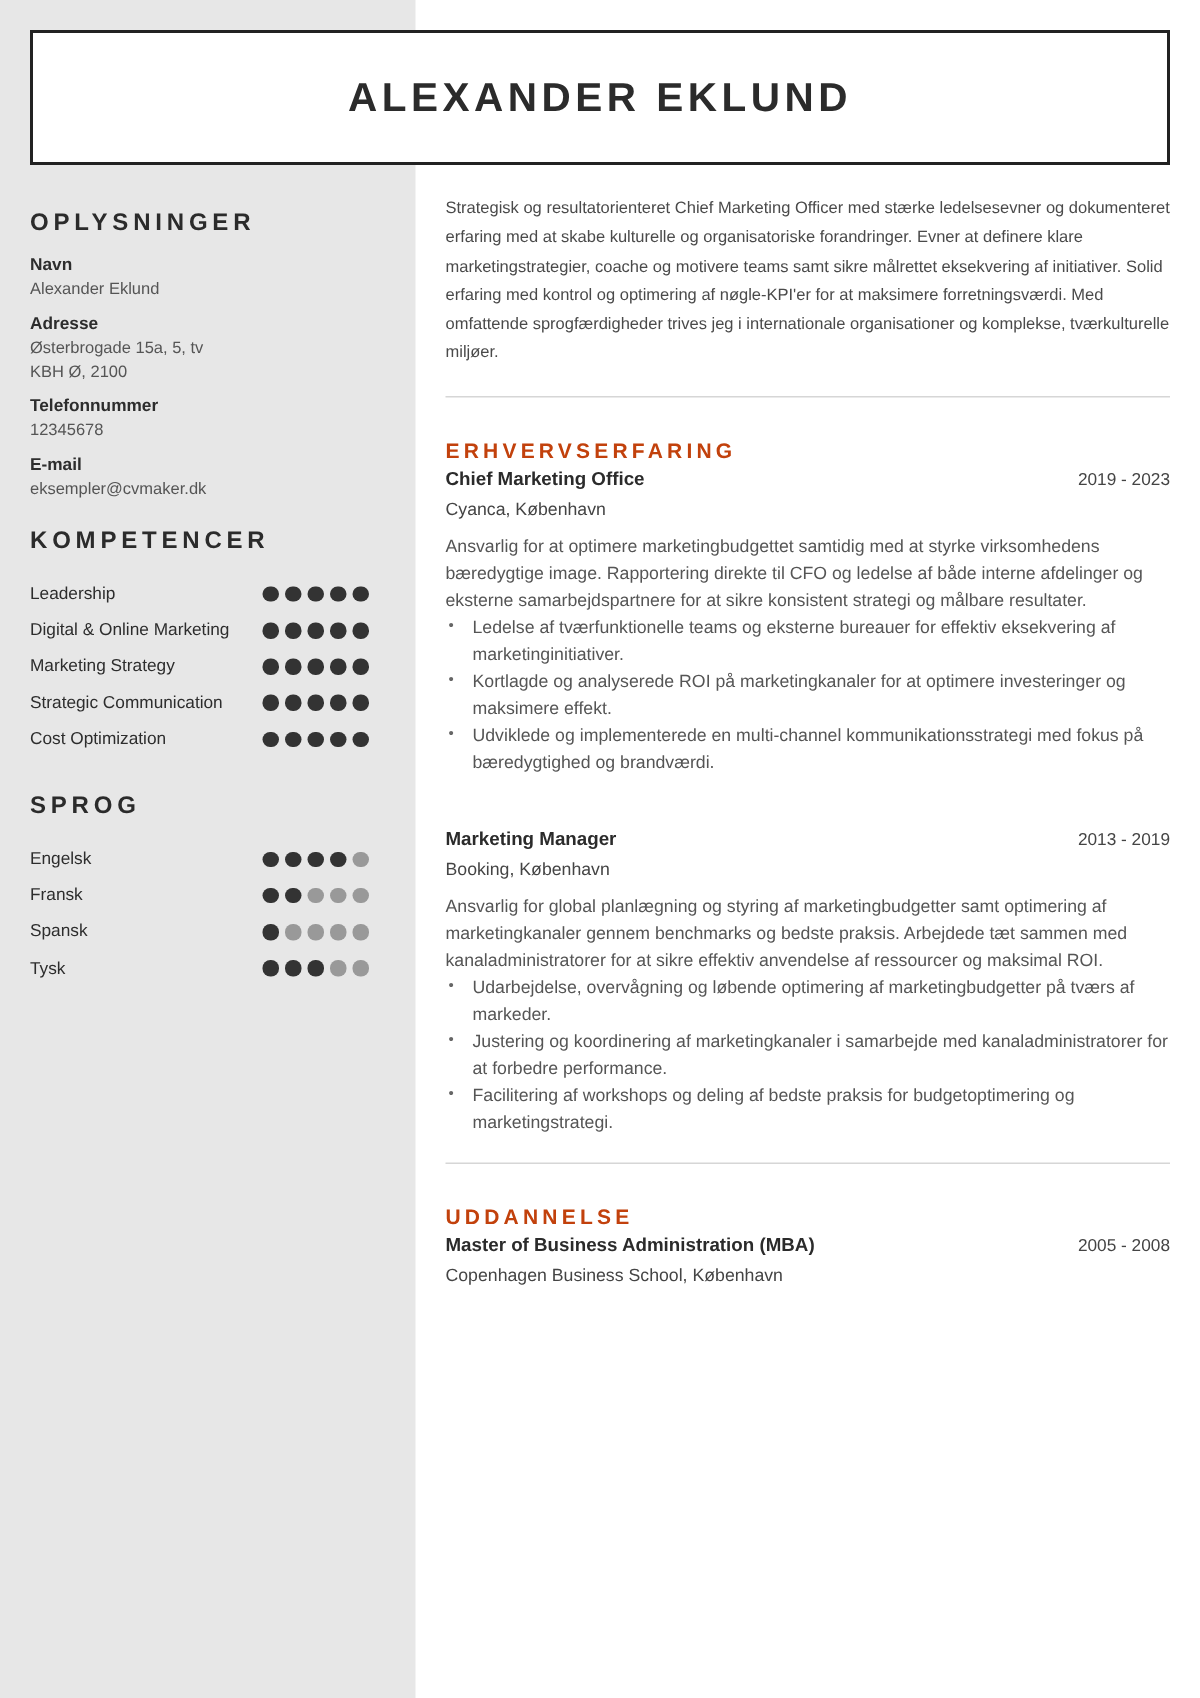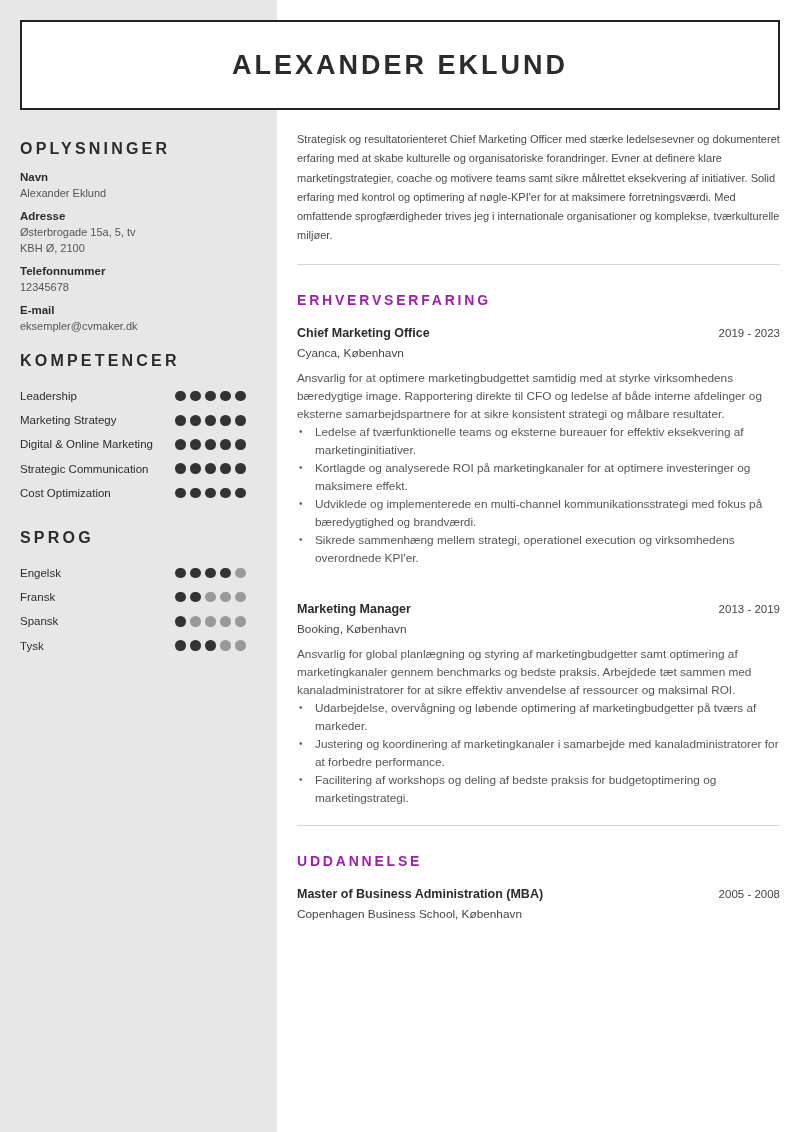--- a/index.html
+++ b/index.html
@@ -18,22 +18,22 @@
   .skills { margin-top: 10px; }
   .skill-row { display: flex; justify-content: space-between; align-items: center; height: 24.2px; }
   .skill-name { font-size: 11.5px; color: #2d2d2d; white-space: nowrap; }
   .dots { display: flex; gap: 4.5px; width: 75px; }
   .dot { width: 10.5px; height: 10.5px; border-radius: 50%; background: #999; }
   .dot.on { background: #333; }
 
   .main { position: absolute; left: 297px; top: 130px; width: 483px; }
   .summary { font-size: 11px; color: #4a4a4a; line-height: 19.3px; }
   .divider { height: 1px; background: #d6d6d6; margin: 18px 0 0 0; }
-  .section-heading { font-size: 14px; font-weight: bold; letter-spacing: 2.8px; color: #a21caf; margin-top: 26px; line-height: 18px; }
-  .entry { margin-top: 14px; }
+  .section-heading { font-size: 14px; font-weight: bold; letter-spacing: 2.8px; color: #c2410c; margin-top: 26px; line-height: 18px; }
+  .entry { margin-top: 0; }
   .entry-head { display: flex; justify-content: space-between; align-items: baseline; }
   .entry-title { font-size: 12.5px; font-weight: bold; color: #2b2b2b; line-height: 20px; }
   .entry-dates { font-size: 11.5px; color: #444; }
   .entry-org { font-size: 11.8px; color: #444; line-height: 20px; }
   .entry-desc { font-size: 11.8px; color: #555; line-height: 18px; margin-top: 6px; }
   .bullets { list-style: none; margin-top: 0; }
   .bullets li { position: relative; padding-left: 18px; font-size: 11.8px; color: #555; line-height: 18px; }
   .bullets li::before { content: "•"; position: absolute; left: 2px; top: 0; font-size: 10px; color: #666; }
   .entry.second { margin-top: 32px; }
 </style>
@@ -79,31 +79,31 @@
           <span class="skill-name">Leadership</span>
           <span class="dots">
             <span class="dot on"></span>
             <span class="dot on"></span>
             <span class="dot on"></span>
             <span class="dot on"></span>
             <span class="dot on"></span>
           </span>
         </div>
         <div class="skill-row">
+          <span class="skill-name">Digital &amp; Online Marketing</span>
+          <span class="dots">
+            <span class="dot on"></span>
+            <span class="dot on"></span>
+            <span class="dot on"></span>
+            <span class="dot on"></span>
+            <span class="dot on"></span>
+          </span>
+        </div>
+        <div class="skill-row">
           <span class="skill-name">Marketing Strategy</span>
-          <span class="dots">
-            <span class="dot on"></span>
-            <span class="dot on"></span>
-            <span class="dot on"></span>
-            <span class="dot on"></span>
-            <span class="dot on"></span>
-          </span>
-        </div>
-        <div class="skill-row">
-          <span class="skill-name">Digital &amp; Online Marketing</span>
           <span class="dots">
             <span class="dot on"></span>
             <span class="dot on"></span>
             <span class="dot on"></span>
             <span class="dot on"></span>
             <span class="dot on"></span>
           </span>
         </div>
         <div class="skill-row">
           <span class="skill-name">Strategic Communication</span>
@@ -186,21 +186,20 @@
       <div class="entry-head">
         <span class="entry-title">Chief Marketing Office</span>
         <span class="entry-dates">2019 - 2023</span>
       </div>
       <div class="entry-org">Cyanca, København</div>
       <p class="entry-desc">Ansvarlig for at optimere marketingbudgettet samtidig med at styrke virksomhedens bæredygtige image. Rapportering direkte til CFO og ledelse af både interne afdelinger og eksterne samarbejdspartnere for at sikre konsistent strategi og målbare resultater.</p>
       <ul class="bullets">
         <li>Ledelse af tværfunktionelle teams og eksterne bureauer for effektiv eksekvering af marketinginitiativer.</li>
         <li>Kortlagde og analyserede ROI på marketingkanaler for at optimere investeringer og maksimere effekt.</li>
         <li>Udviklede og implementerede en multi-channel kommunikationsstrategi med fokus på bæredygtighed og brandværdi.</li>
-        <li>Sikrede sammenhæng mellem strategi, operationel execution og virksomhedens overordnede KPI'er.</li>
       </ul>
     </div>
 
     <div class="entry second">
       <div class="entry-head">
         <span class="entry-title">Marketing Manager</span>
         <span class="entry-dates">2013 - 2019</span>
       </div>
       <div class="entry-org">Booking, København</div>
       <p class="entry-desc">Ansvarlig for global planlægning og styring af marketingbudgetter samt optimering af marketingkanaler gennem benchmarks og bedste praksis. Arbejdede tæt sammen med kanaladministratorer for at sikre effektiv anvendelse af ressourcer og maksimal ROI.</p>

